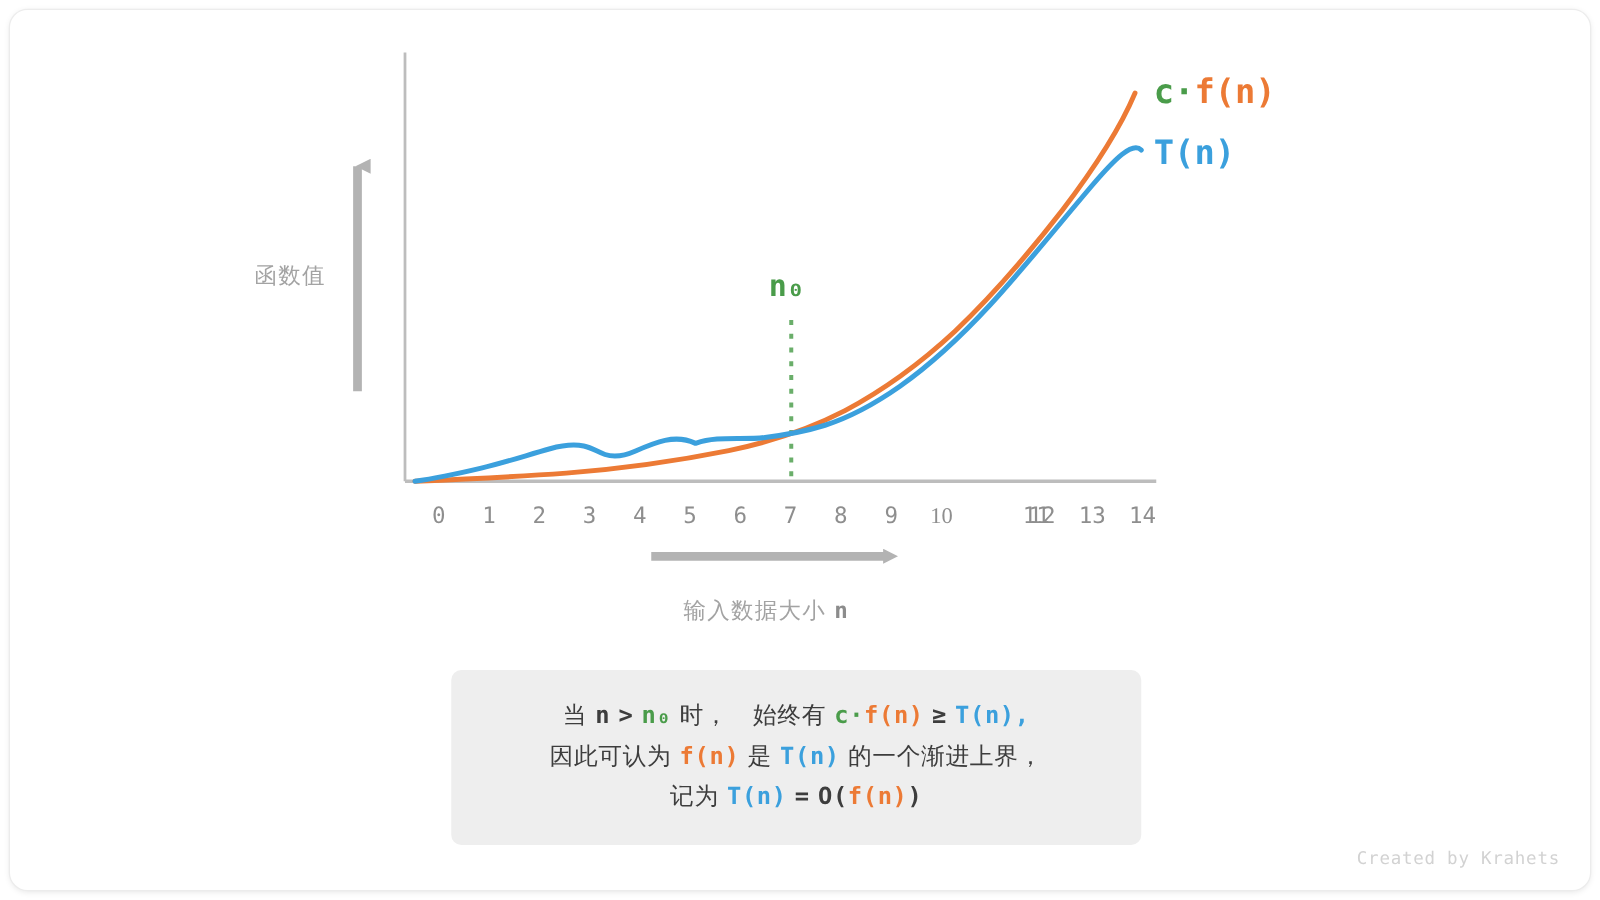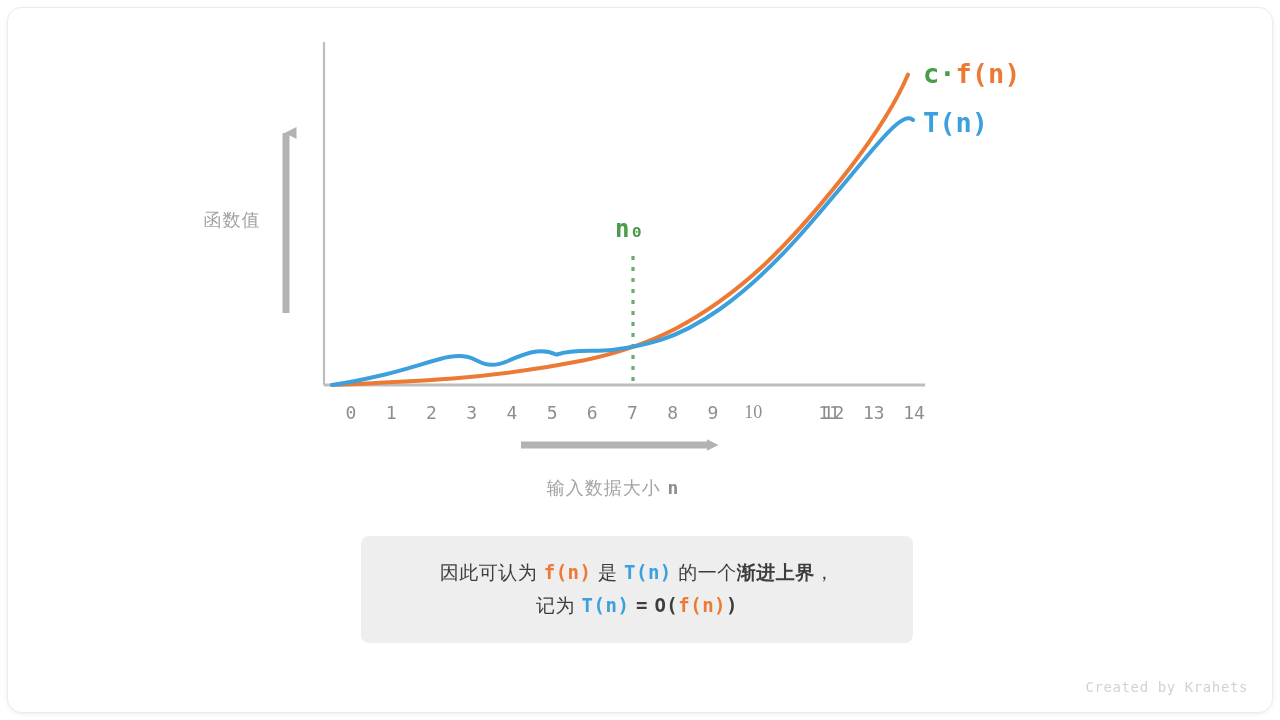--- a/index.html
+++ b/index.html
@@ -121,21 +121,21 @@
     text-align: center;
     font-size: 19px;
     color: #3d3d3d;
     line-height: 1.72;
     letter-spacing: 0.5px;
   }
   #caption .mono {
     font-family: "DejaVu Sans Mono", monospace;
     font-weight: bold;
   }
-  #caption .b { font-weight: bold; text-align: center; }
+  #caption .b { font-weight: normal; text-align: center; }
   .cap-line { display: block; white-space: nowrap; }
 
   
   #credit {
     position: absolute;
     right: 24px;
     bottom: 17px;
     font-family: "DejaVu Sans Mono", monospace;
     font-size: 14px;
     color: #d2d2d2;
@@ -233,20 +233,32 @@
       <span style="left: 380.929px;">9</span>
       <span style="left: 421.143px; font-family: Liberation Serif, serif;">10</span>
       <span style="left: 487px; margin-left: 10px;">11</span>
       <span style="left: 501.571px;">12</span>
       <span style="left: 541.786px;">13</span>
       <span style="left: 582px;">14</span>
     </div>
 
   <div id="caption">
     <span class="cap-line">
+      <span>当</span>
+      <span class="mono">n</span>
+      <span class="mono">&gt;</span>
+      <span class="mono c-green">n₀</span>
+      <span>时，</span>
+      &nbsp;
+      <span>始终有</span>
+      <span class="mono c-green">c</span><span class="mono c-green">·</span><span class="mono c-orange">f(n)</span>
+      <span class="mono">≥</span>
+      <span class="mono c-blue">T(n),</span>
+    </span>
+    <span class="cap-line">
       <span>因此可认为</span>
       <span class="mono c-orange">f(n)</span>
       <span>是</span>
       <span class="mono c-blue">T(n)</span>
       <span>的一个</span><span class="b">渐进上界</span><span>，</span>
     </span>
     <span class="cap-line">
       <span>记为</span>
       <span class="mono c-blue">T(n)</span>
       <span class="mono">=</span>

